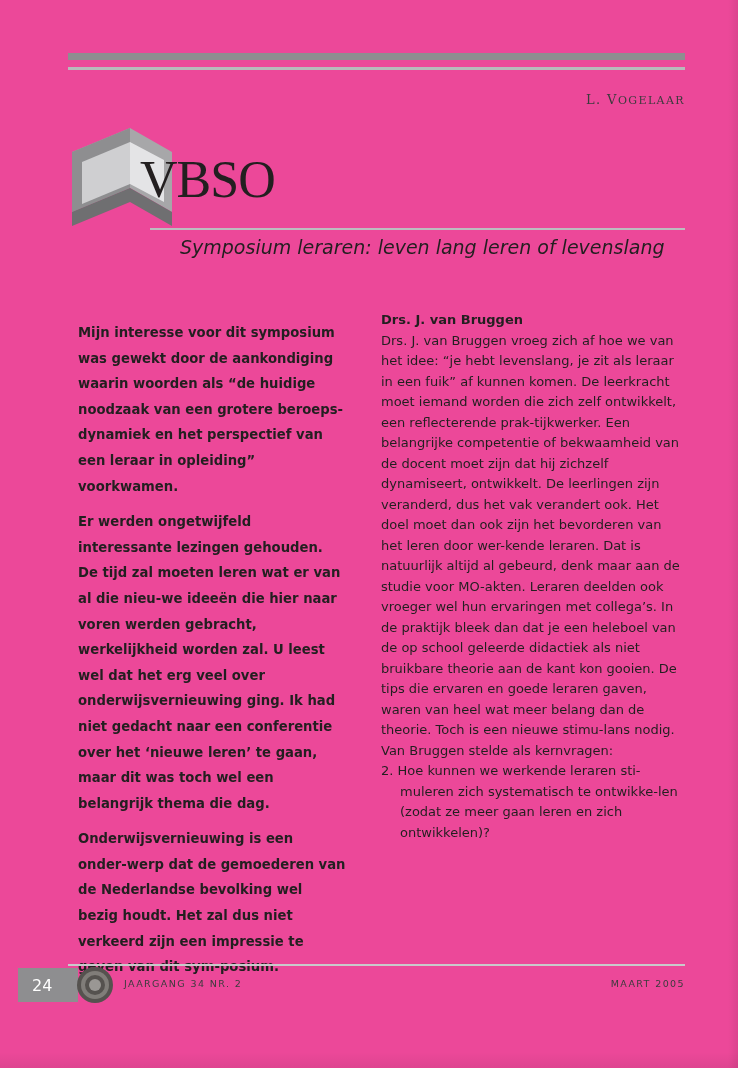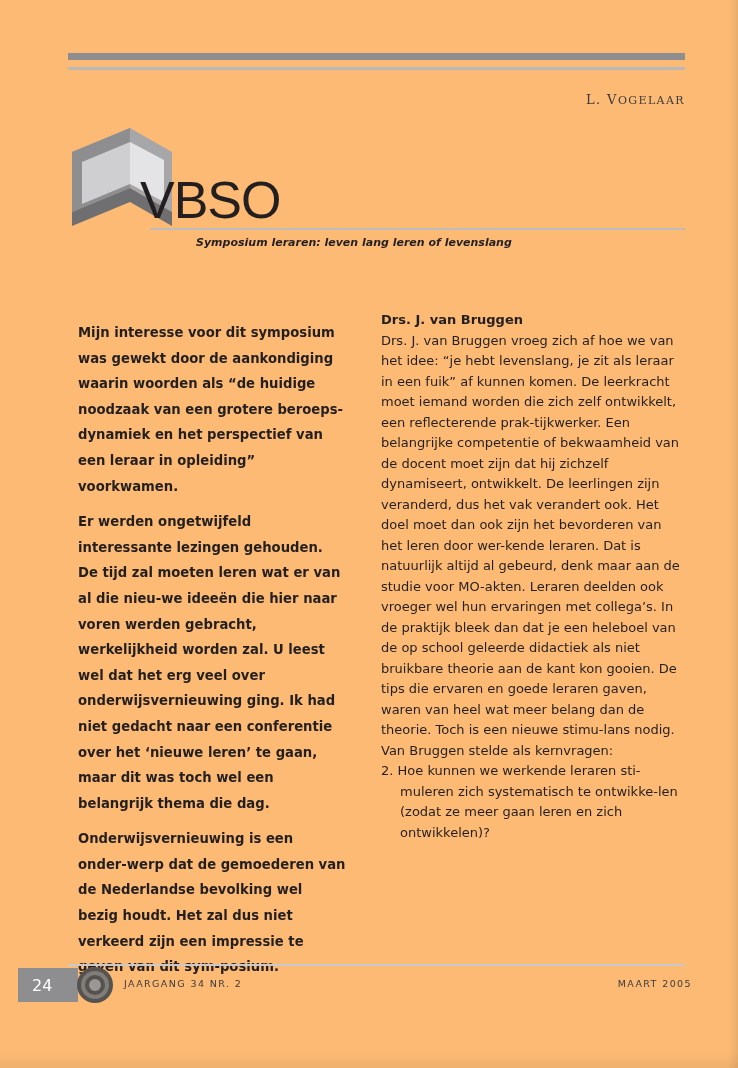--- a/index.html
+++ b/index.html
@@ -13,21 +13,21 @@
     font-family: "DejaVu Sans", sans-serif;
     color: #231f20;
     position: relative;
     overflow: hidden;
   }
   .page {
     position: absolute;
     left: 0; top: 0;
     width: 738px;
     height: 1068px;
-    background: #fdba74;
+    background: #ec4899;
   }
   
   .rule-top {
     position: absolute;
     left: 68px;
     top: 53px;
     width: 617px;
     height: 7px;
     background: #8e8e90;
   }
@@ -57,32 +57,31 @@
     left: 68px;
     top: 126px;
     width: 250px;
     height: 110px;
   }
   .logo svg { display: block; }
   .logo-word {
     position: absolute;
     left: 140px;
     top: 150px;
-    font-family: Liberation Sans, sans-serif;
+    font-family: Liberation Serif, serif;
     font-size: 52px;
     letter-spacing: -1px;
     color: #231f20;
-    margin-top: 20px;
   }
   .subtitle {
     position: absolute;
-    left: 196px;
+    left: 180px;
     top: 236px;
-    font-size: 11px;
-    font-weight: bold;
+    font-size: 19px;
+    font-weight: normal;
     font-style: italic;
     color: #231f20;
   }
   .subtitle-rule {
     position: absolute;
     left: 150px;
     top: 228px;
     width: 535px;
     height: 2px;
     background: #bdbdbf;
@@ -162,21 +161,21 @@
     position: absolute;
     left: 124px;
     top: 978px;
     font-size: 9.5px;
     letter-spacing: 1.4px;
     color: #3b3b3d;
     text-align: right;
   }
   .footer-right {
     position: absolute;
-    right: 46px;
+    right: 53px;
     top: 978px;
     font-size: 9.5px;
     letter-spacing: 1.4px;
     color: #3b3b3d;
   }
   .edge-shadow {
     position: absolute;
     right: 0;
     top: 0;
     width: 10px;

